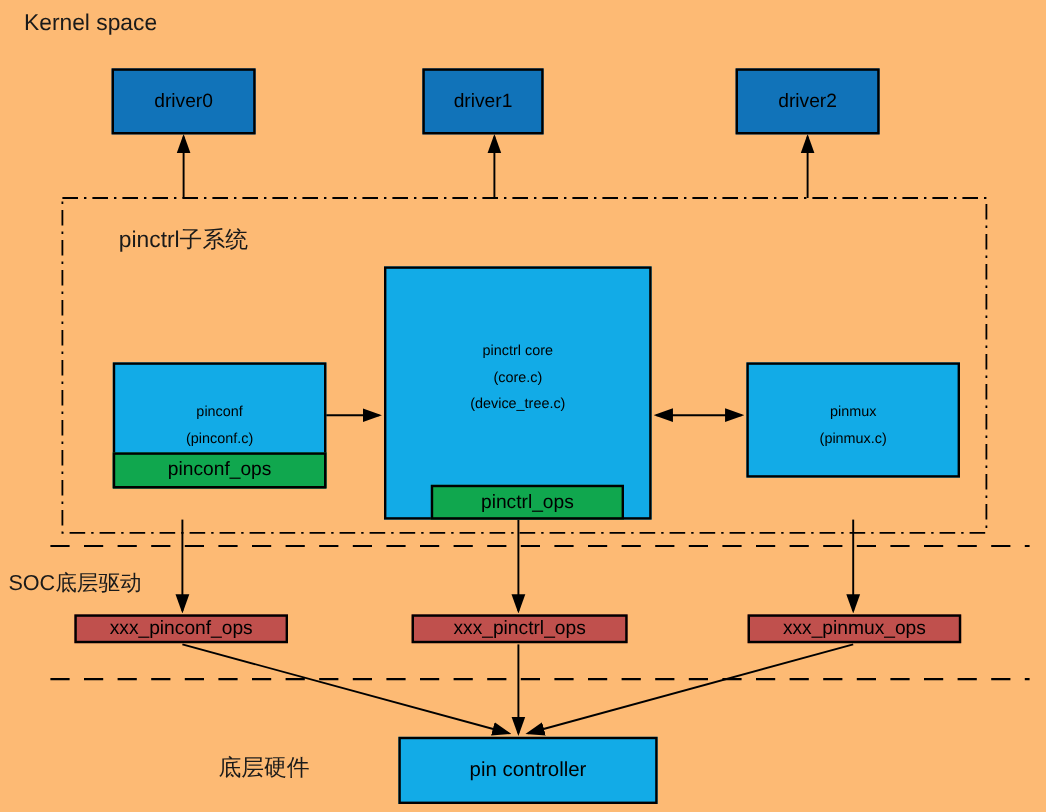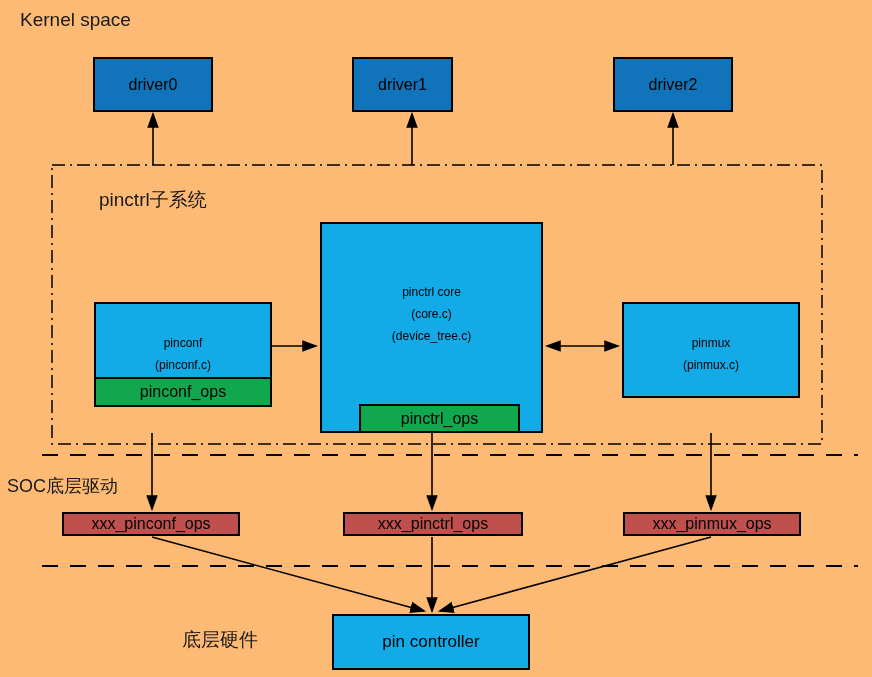--- a/index.html
+++ b/index.html
@@ -138,17 +138,17 @@
   </div>
   <div class="abs red-box" style="left:343px;top:512px;width:180px;">
     <span>xxx_pinctrl_ops</span>
   </div>
   <div class="abs red-box" style="left:623px;top:512px;width:178px;">
     <span>xxx_pinmux_ops</span>
   </div>
 
   <div class="abs lbl" style="left:182px;top:627px;font-size:19px;">底层硬件</div>
 
-  <div class="abs box cyan-box" style="left:332px;top:614px;width:198px;height:56px;font-size:17px;">
+  <div class="abs box cyan-box" style="left:332px;top:614px;width:216px;height:56px;font-size:17px;">
     <span>pin controller</span>
   </div>
 
 </div>
 
 </body></html>

